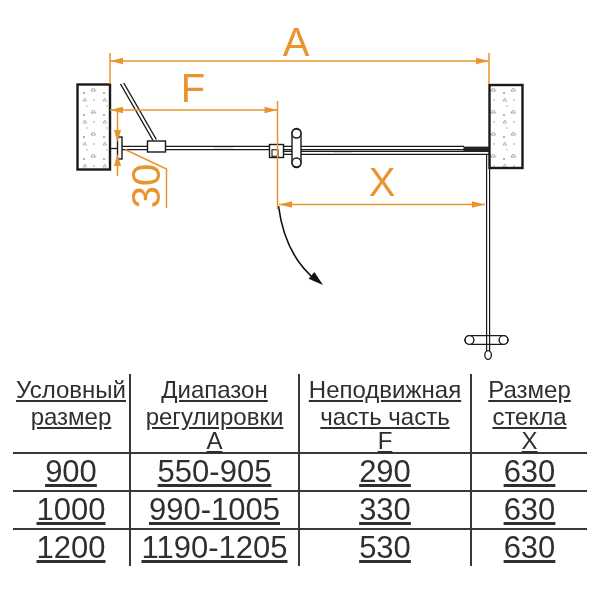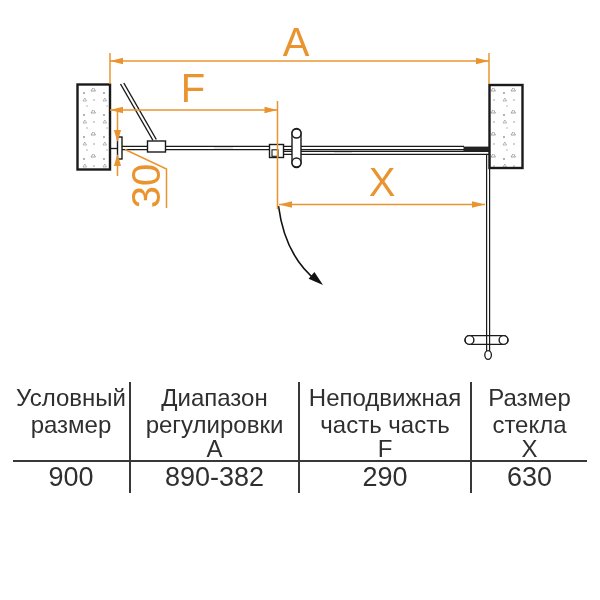--- a/index.html
+++ b/index.html
@@ -1,26 +1,26 @@
 <!DOCTYPE html>
 <html><head>
 <meta charset="utf-8">
 <style>
   html,body{margin:0;padding:0;background:#fff;}
   .page{position:relative;width:600px;height:600px;background:#fff;overflow:hidden;
         font-family:"Liberation Sans", sans-serif;}
   .diagram{position:absolute;left:0;top:0;width:600px;height:373px;}
   .dim-label{fill:#EA9430;font-family:"Liberation Sans",sans-serif;font-size:40px;}
-  .spec-table{position:absolute;left:13px;top:382px;width:574px;border-collapse:collapse;
-              table-layout:fixed;color:#2f2f2f;}
+  .spec-table{position:absolute;left:13px;top:374px;width:574px;border-collapse:collapse;
+              table-layout:fixed;color:#2f2f2f;text-decoration:underline;}
   .spec-table th,.spec-table td{padding:0;margin:0;font-weight:normal;text-align:center;}
   .spec-table th{vertical-align:top;padding-top:2px;height:66px;
                  border-bottom:2px solid #383838;font-size:24px;line-height:27px;}
   .spec-table th:not(:last-child),.spec-table td:not(:last-child){border-right:2px solid #383838;}
-  .spec-table tbody td{height:31px;font-size:27px;vertical-align:middle;}
+  .spec-table tbody td{height:31px;font-size:31px;vertical-align:middle;}
   .spec-table tbody tr:not(:last-child) td{border-bottom:2px solid #383838;}
   .h-letter{font-size:24px;line-height:22px;min-height:22px;}
   .c0{width:117px}.c1{width:169px}.c2{width:172px}.c3{width:116px}
 </style>
 </head>
 <body>
 
 <div class="page">
 
   <svg class="diagram" viewBox="0 0 600 373" xmlns="http://www.w3.org/2000/svg">
@@ -149,19 +149,31 @@
         </th>
         <th>
           <div class="h-title">Размер стекла</div>
           <div class="h-letter">Х</div>
         </th>
       </tr>
     </thead>
     <tbody>
       <tr>
         <td>900</td>
-        <td>890-382</td>
+        <td>550-905</td>
         <td>290</td>
+        <td>630</td>
+      </tr>
+      <tr>
+        <td>1000</td>
+        <td>990-1005</td>
+        <td>330</td>
+        <td>630</td>
+      </tr>
+      <tr>
+        <td>1200</td>
+        <td>1190-1205</td>
+        <td>530</td>
         <td>630</td>
       </tr>
     </tbody>
   </table>
 </div>
 
 </body></html>

